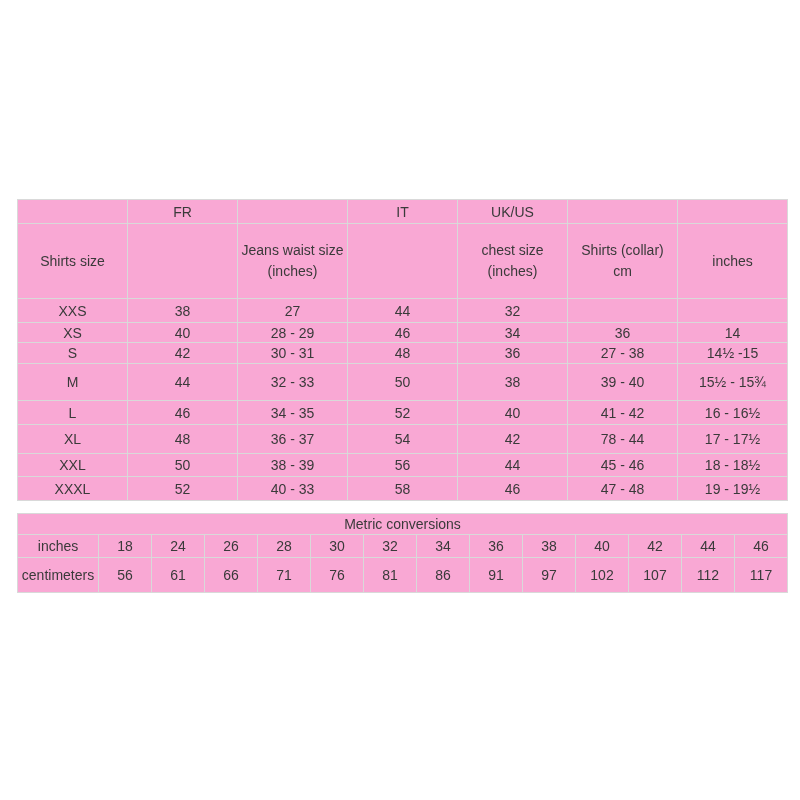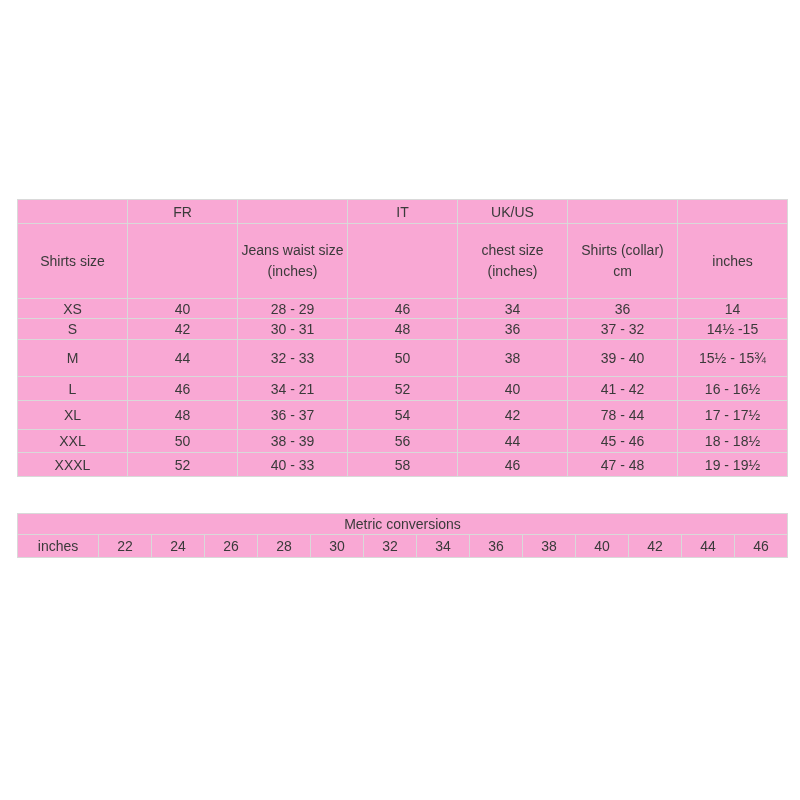--- a/index.html
+++ b/index.html
@@ -75,51 +75,60 @@
           <td class="hdr2"></td>
           <td class="hdr2">Jeans waist size
 (inches)</td>
           <td class="hdr2"></td>
           <td class="hdr2">chest size
 (inches)</td>
           <td class="hdr2">Shirts (collar)
 cm</td>
           <td class="hdr2">inches</td>
         </tr>
+        <tr style="height: 24px;">
+          <td>XXS</td>
+          <td>38</td>
+          <td>27</td>
+          <td>44</td>
+          <td>32</td>
+          <td></td>
+          <td></td>
+        </tr>
         <tr style="height: 20px;">
           <td>XS</td>
           <td>40</td>
           <td>28 - 29</td>
           <td>46</td>
           <td>34</td>
           <td>36</td>
           <td>14</td>
         </tr>
         <tr style="height: 21px;">
           <td>S</td>
           <td>42</td>
           <td>30 - 31</td>
           <td>48</td>
           <td>36</td>
-          <td>37 - 32</td>
+          <td>27 - 38</td>
           <td>14½ -15</td>
         </tr>
         <tr style="height: 37px;">
           <td>M</td>
           <td>44</td>
           <td>32 - 33</td>
           <td>50</td>
           <td>38</td>
           <td>39 - 40</td>
           <td>15½ - 15¾</td>
         </tr>
         <tr style="height: 24px;">
           <td>L</td>
           <td>46</td>
-          <td>34 - 21</td>
+          <td>34 - 35</td>
           <td>52</td>
           <td>40</td>
           <td>41 - 42</td>
           <td>16 - 16½</td>
         </tr>
         <tr style="height: 29px;">
           <td>XL</td>
           <td>48</td>
           <td>36 - 37</td>
           <td>54</td>
@@ -164,30 +173,46 @@
         <col style="width:53px">
         <col style="width:53px">
       <col style="width:53px">
     </colgroup>
     <tbody>
       <tr style="height:21px">
         <td colspan="14">Metric conversions</td>
       </tr>
       <tr style="height:23px" id="metric-inches-row">
           <td>inches</td>
-          <td>22</td>
+          <td>18</td>
           <td>24</td>
           <td>26</td>
           <td>28</td>
           <td>30</td>
           <td>32</td>
           <td>34</td>
           <td>36</td>
           <td>38</td>
           <td>40</td>
           <td>42</td>
           <td>44</td>
           <td>46</td>
         </tr>
+      <tr style="height:35px" id="metric-cm-row">
+          <td>centimeters</td>
+          <td>56</td>
+          <td>61</td>
+          <td>66</td>
+          <td>71</td>
+          <td>76</td>
+          <td>81</td>
+          <td>86</td>
+          <td>91</td>
+          <td>97</td>
+          <td>102</td>
+          <td>107</td>
+          <td>112</td>
+          <td>117</td>
+        </tr>
     </tbody>
   </table>
 
 </div>
 
 </body></html>

